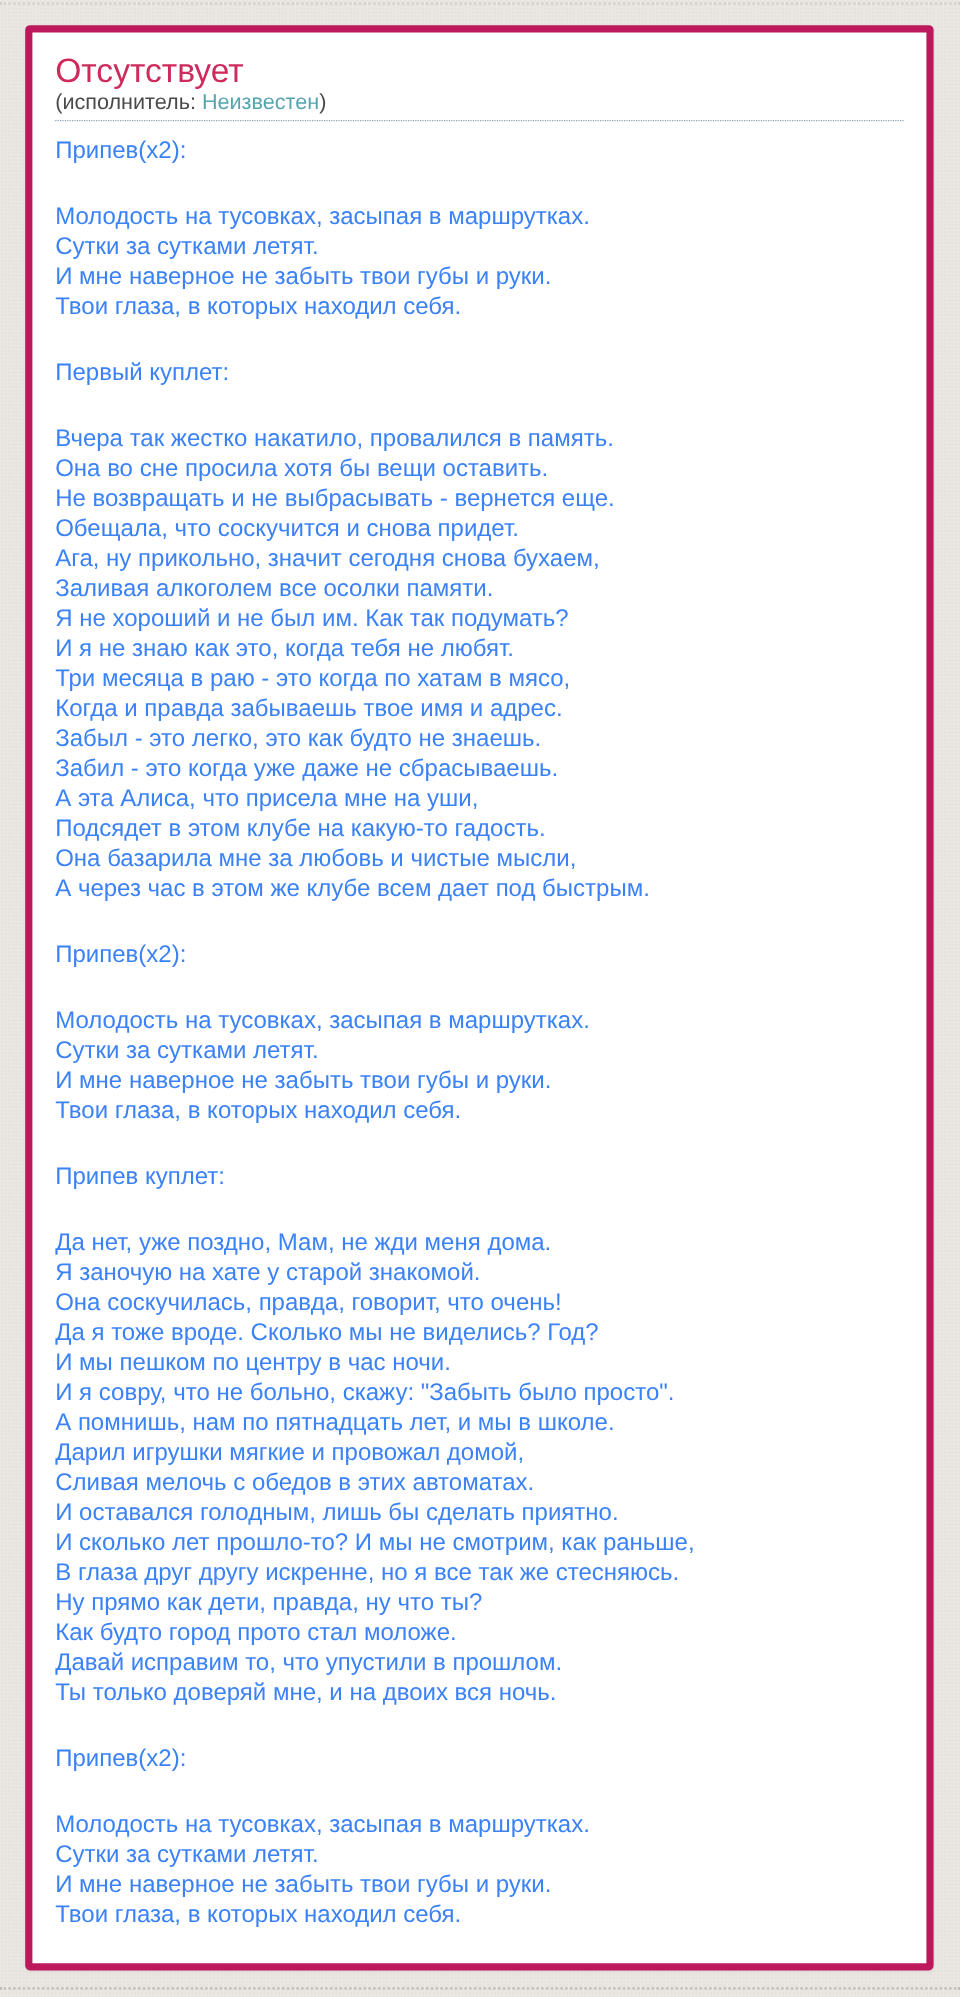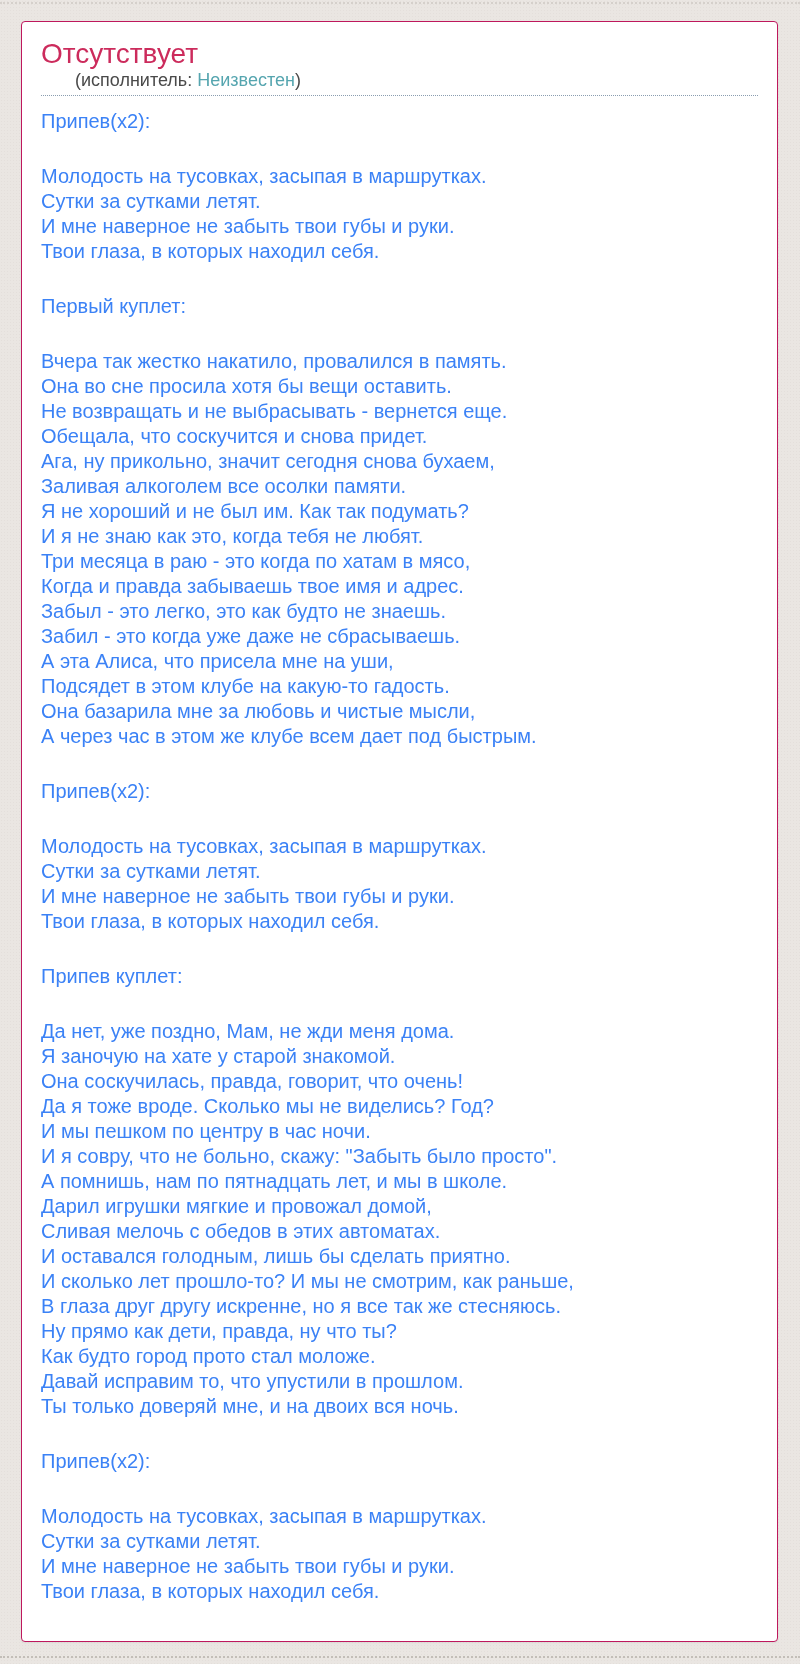--- a/index.html
+++ b/index.html
@@ -23,42 +23,41 @@
   .page-rule.bottom { top: 1656px; border-top: 2px dotted #c3beb8; }
 
   .card {
     position: absolute;
     left: 21px;
     top: 21px;
     width: 757px;
     min-height: 1621px;
     box-sizing: border-box;
     background: #ffffff;
-    border: 1px solid #be185d;
+    border: 6px solid #be185d;
     border-radius: 4px;
     box-shadow: 0 1px 2px rgba(0,0,0,0.05);
     padding: 16px 19px 26px 19px;
   }
 
   .song-header {
     border-bottom: 1px dotted #8a9db0;
     padding-bottom: 4px;
   }
   .song-title {
     margin: 0;
     font-size: 28px;
     line-height: 32px;
     font-weight: normal;
     color: #cc2b5c;
   }
   .artist-line {
     font-size: 18px;
     line-height: 21px;
     color: #4a4a4a;
-    margin-left: 34px;
   }
   .artist-link {
     color: #55a5af;
     text-decoration: none;
     cursor: pointer;
   }
 
   .lyrics {
     margin-top: 13px;
     font-size: 20px;

